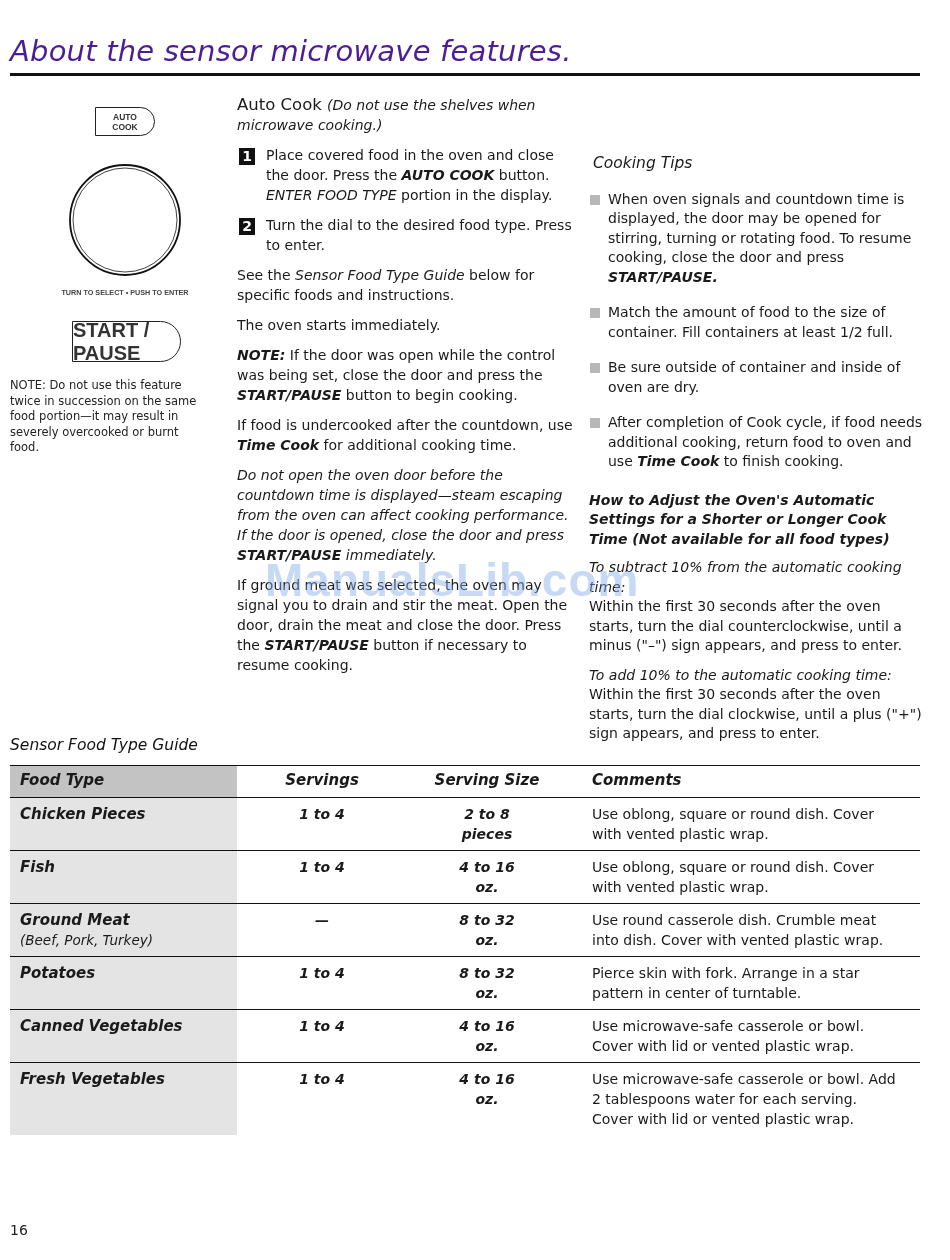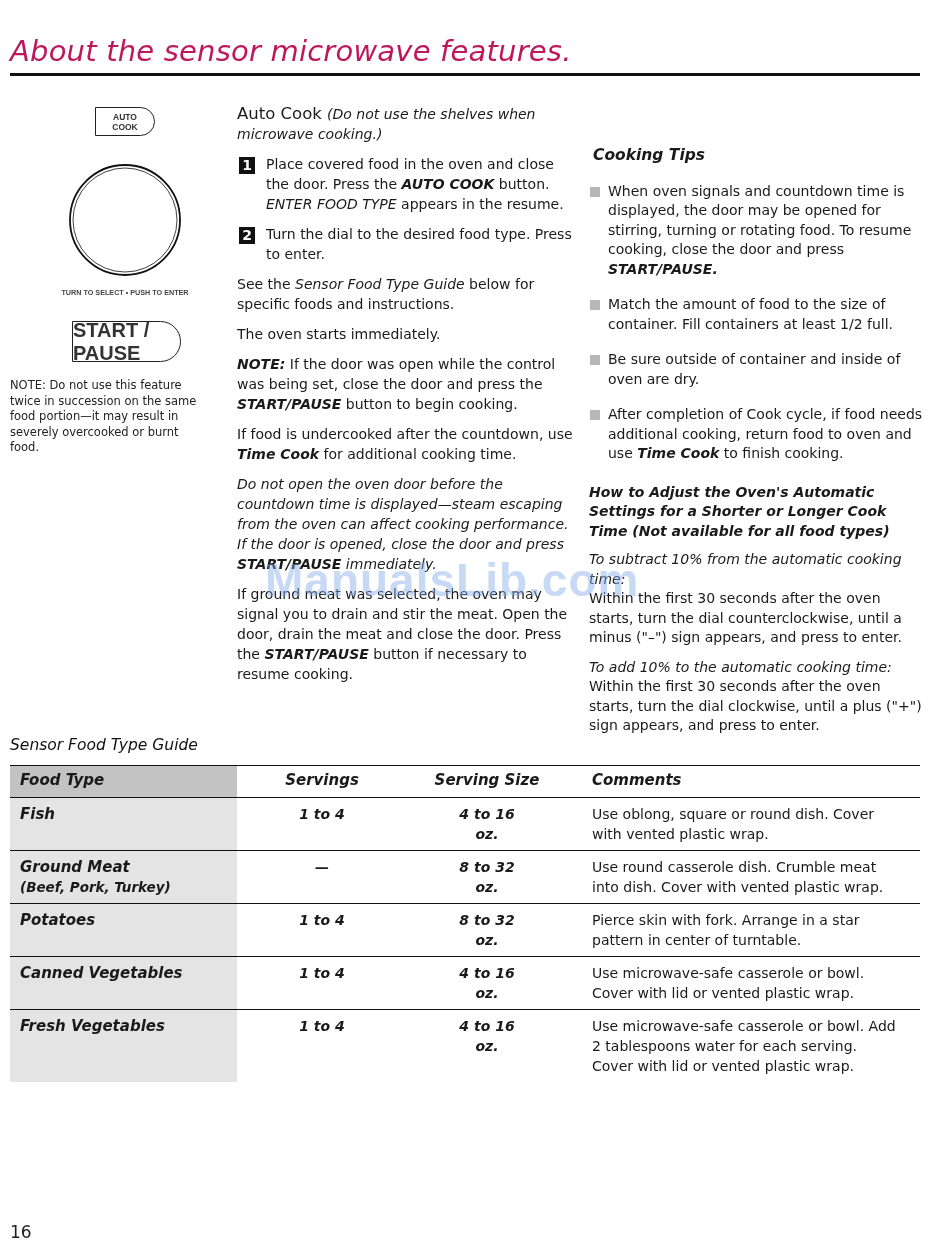--- a/index.html
+++ b/index.html
@@ -3,21 +3,21 @@
 <meta charset="utf-8">
 <style>
   html, body { margin: 0; padding: 0; background: #ffffff; }
   body {
     width: 950px; height: 1260px; position: relative; overflow: hidden;
     font-family: "DejaVu Sans", sans-serif; color: #1a1a1a;
   }
   .page-title {
     position: absolute; left: 10px; top: 34px;
     font-family: "DejaVu Sans", sans-serif; font-style: italic;
-    font-size: 29px; letter-spacing: 0.2px; color: #be185d;
+    font-size: 29px; letter-spacing: 0.2px; color: #4c1d95;
   }
   .title-rule { position: absolute; left: 10px; top: 73px; width: 910px; height: 3px; background: #111; }
 
   
   .panel { position: absolute; left: 0; top: 90px; width: 230px; }
   .btn-auto {
     position: absolute; left: 95px; top: 17px; width: 60px; height: 29px;
     border: 1.5px solid #222; border-radius: 0 16px 16px 0; box-sizing: border-box;
     font-family: "Liberation Sans", sans-serif; font-weight: bold; font-size: 8.5px; line-height: 10px;
     display: flex; align-items: center; justify-content: center; text-align: center; color: #333;
@@ -33,59 +33,59 @@
     border: 1.5px solid #222; border-radius: 0 22px 22px 0; box-sizing: border-box;
     font-family: "Liberation Sans", sans-serif; font-weight: bold; font-size: 20px; color: #333;
     display: flex; align-items: center; justify-content: center;
   }
   .left-note {
     position: absolute; left: 10px; top: 288px; width: 200px;
     font-size: 11.5px; line-height: 15.6px; color: #222;
   }
 
   
-  .mid { position: absolute; left: 237px; top: 104px; width: 340px; font-size: 14px; line-height: 20px; color: #1a1a1a; }
+  .mid { position: absolute; left: 237px; top: 95px; width: 340px; font-size: 14px; line-height: 20px; color: #1a1a1a; }
   .mid p { margin: 0 0 10px 0; }
   .h-autocook { font-size: 16.5px; font-style: italic; }
   .h-autocook b { font-weight: bold; }
   .h-autocook .sub { font-size: 14px; font-weight: normal; }
   .step { position: relative; padding-left: 29px; margin: 0 0 10px 0; }
   .step-num {
     position: absolute; left: 2px; top: 3px; width: 16px; height: 17px;
     background: #111; color: #fff; font-size: 14px; line-height: 17px; text-align: center; font-weight: bold;
   }
 
   
   .right { position: absolute; left: 589px; top: 142px; width: 335px; font-size: 14px; line-height: 19.5px; color: #1a1a1a; }
-  .tips-title { font-style: italic; font-weight: bold; font-size: 15.5px; margin: 4px 0 8px 4px; }
+  .tips-title { font-style: italic; font-weight: normal; font-size: 15.5px; margin: 12px 0 8px 4px; }
   .tip { position: relative; padding-left: 19px; margin: 16px 0 9px 0; }
   .tip-bullet { position: absolute; left: 1px; top: 5px; width: 10px; height: 10px; background: #b7b7b7; }
   .adjust-title { font-style: italic; font-weight: bold; font-size: 14px; line-height: 19.5px; margin: 19px 0 9px 0; }
   .right p { margin: 0 0 10px 0; }
 
   
   .guide-title { position: absolute; left: 10px; top: 736px; font-style: italic; font-size: 15.5px; color: #111; }
   .guide {
     position: absolute; left: 10px; top: 765px; width: 910px;
     border-collapse: collapse; font-size: 14px; color: #1a1a1a;
   }
   .guide th, .guide td { text-align: left; vertical-align: top; padding: 6px 10px 6px 10px; }
   .guide thead tr { border-top: 1.5px solid #111; border-bottom: 1.5px solid #111; }
   .guide thead th { font-style: italic; font-weight: bold; font-size: 15px; padding: 5px 10px 6px 10px; height: 20px; }
   .guide thead th.c0 { background: #c3c3c3; }
   .guide tbody tr { border-bottom: 1.5px solid #111; }
   .guide tbody tr:last-child { border-bottom: none; }
   .guide td.c0 { background: #e4e4e4; width: 207px; font-style: italic; font-weight: bold; font-size: 15px; line-height: 20px; }
-  .guide td.c0 .sub { font-weight: bold; font-size: 13.5px; display: block; }
+  .guide td.c0 .sub { font-weight: normal; font-size: 13.5px; display: block; }
   .guide .c1 { width: 150px; text-align: center; }
   .guide .c2 { width: 140px; text-align: center; }
   .guide td.c1, .guide td.c2 { font-style: italic; font-weight: bold; line-height: 20px; }
   .guide td.c3 { line-height: 20px; padding-left: 25px; }
   .guide th.c3 { padding-left: 25px; }
-  .page-number { position: absolute; left: 10px; top: 1222px; font-size: 17px; color: #222; }
+  .page-number { position: absolute; left: 10px; top: 1222px; font-size: 14px; color: #222; }
 
   .watermark {
     position: absolute; left: 265px; top: 553px;
     font-family: "Liberation Sans", sans-serif; font-weight: bold; font-size: 46px;
     color: rgba(130,170,230,0.45); letter-spacing: 1px; pointer-events: none;
   }
 </style>
 </head>
 <body>
 
@@ -105,21 +105,21 @@
   <div class="left-note">NOTE: Do not use this feature twice in succession on the same food portion—it may result in severely overcooked or burnt food.</div>
 </div>
 
 <div class="mid">
   <p class="h-autocook">
     <b style="font-style:normal;font-weight:normal;">Auto Cook</b>
     <span class="sub">(Do not use the shelves when microwave cooking.)</span>
   </p>
   <div class="step">
     <span class="step-num">1</span>
-    <span>Place covered food in the oven and close the door. Press the </span><b><i>AUTO COOK</i></b><span> button. </span><i>ENTER FOOD TYPE</i><span>  appears in the resume.</span>
+    <span>Place covered food in the oven and close the door. Press the </span><b><i>AUTO COOK</i></b><span> button. </span><i>ENTER FOOD TYPE</i><span>  portion in the display.</span>
   </div>
   <div class="step">
     <span class="step-num">2</span>
     <span>Turn the dial to the desired food type. Press to enter.</span>
   </div>
   <p><span>See the </span><i>Sensor Food Type Guide</i><span>  below for specific foods and instructions.</span></p>
   <p>The oven starts immediately.</p>
   <p><b><i>NOTE:</i></b><span> If the door was open while the control was being set, close the door and press the </span><b><i>START/PAUSE</i></b><span> button to begin cooking.</span></p>
   <p><span>If food is undercooked after the countdown, use </span><b><i>Time Cook</i></b><span> for additional cooking time.</span></p>
   <p style="font-style:italic;"><span>Do not open the oven door before the countdown time is displayed—steam escaping from the oven can affect cooking performance. If the door is opened, close the door and press </span><b>START/PAUSE</b><span> immediately.</span></p>
@@ -155,20 +155,26 @@
   <thead>
     <tr>
       <th class="c0">Food Type</th>
       <th class="c1">Servings</th>
       <th class="c2">Serving Size</th>
       <th class="c3">Comments</th>
     </tr>
   </thead>
   <tbody id="guide-body">
       <tr>
+        <td class="c0"><span>Chicken Pieces</span></td>
+        <td class="c1"><span>1 to 4</span></td>
+        <td class="c2"><span style="display: inline-block; max-width: 70px;">2 to 8 pieces</span></td>
+        <td class="c3"><span style="display: inline-block; max-width: 310px;">Use oblong, square or round dish. Cover with vented plastic wrap.</span></td>
+      </tr>
+      <tr>
         <td class="c0"><span>Fish</span></td>
         <td class="c1"><span>1 to 4</span></td>
         <td class="c2"><span style="display: inline-block; max-width: 70px;">4 to 16 oz.</span></td>
         <td class="c3"><span style="display: inline-block; max-width: 310px;">Use oblong, square or round dish. Cover with vented plastic wrap.</span></td>
       </tr>
       <tr>
         <td class="c0"><span>Ground Meat</span><span class="sub">(Beef, Pork, Turkey)</span></td>
         <td class="c1"><span>—</span></td>
         <td class="c2"><span style="display: inline-block; max-width: 70px;">8 to 32 oz.</span></td>
         <td class="c3"><span style="display: inline-block; max-width: 310px;">Use round casserole dish. Crumble meat into dish. Cover with vented plastic wrap.</span></td>

